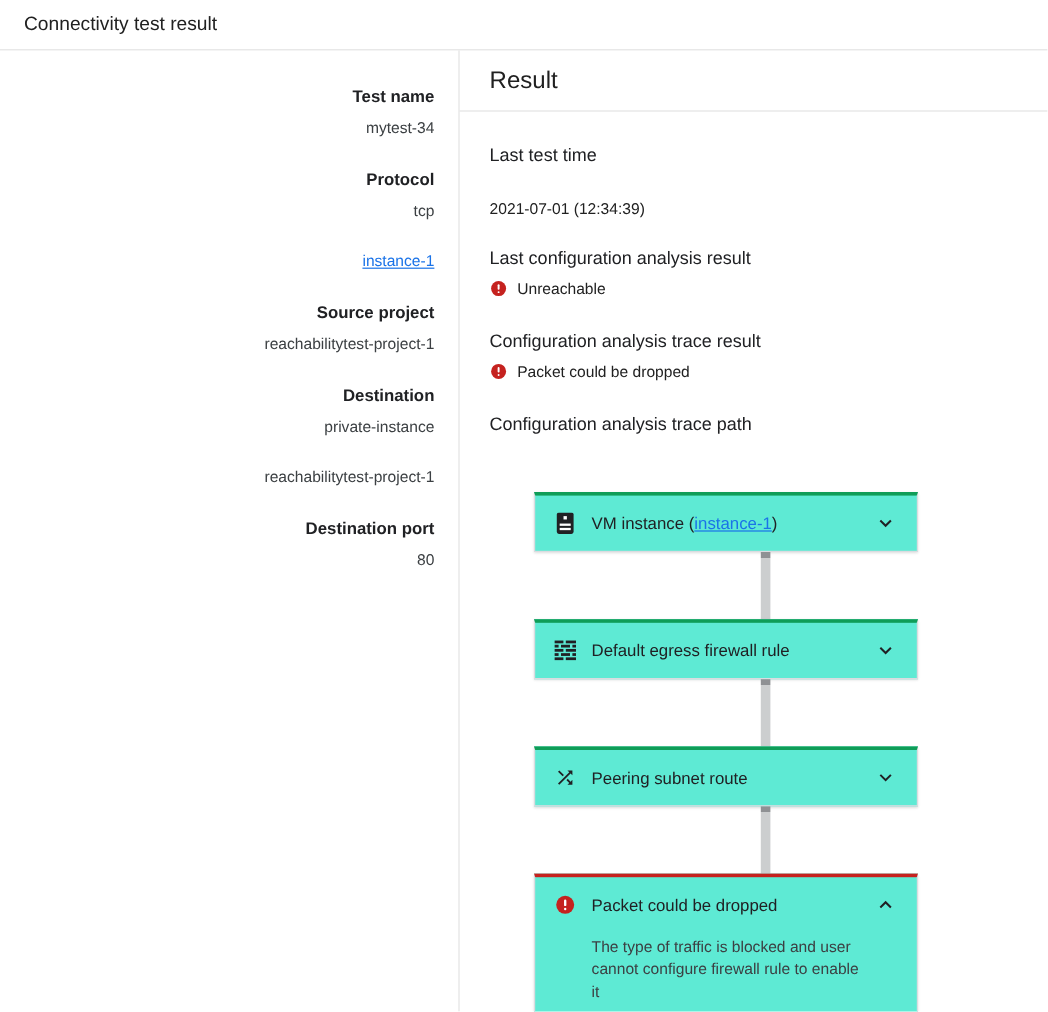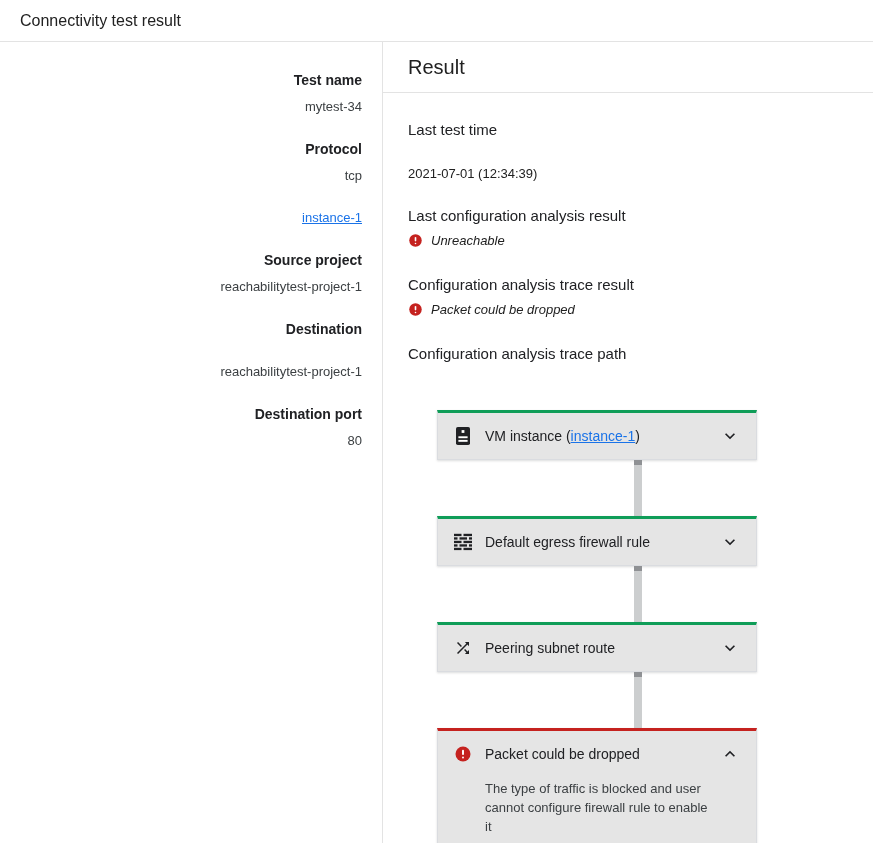--- a/index.html
+++ b/index.html
@@ -27,28 +27,29 @@
   .result-header{
     height:51px;box-sizing:border-box;border-bottom:1px solid #e3e3e3;
     display:flex;align-items:center;padding:0 25px;
   }
   .result-title{font-size:20px;font-weight:400;color:#212121;}
   .result-body{padding:28px 0 0 25px;}
   .section-label{font-size:15px;color:#202124;}
   .lbl-1{margin-bottom:10px;}
   .val-1{font-size:13px;color:#212121;margin-bottom:26px;margin-top:28px;}
   .lbl-2{margin-bottom:9px;}
-  .status-row{display:flex;align-items:flex-end;margin-bottom:28px;font-style:italic;}
+  .status-row{display:flex;align-items:flex-end;margin-bottom:28px;}
   .status-row .err-sm{width:15px;height:15px;flex:none;margin-right:8px;display:block;}
   .status-text{font-size:13px;color:#212121;}
   .trace-path{width:401px;margin:48px 0 0 29px;}
   .trace-card{
-    box-sizing:border-box;width:320px;background:#e5e5e5;
+    box-sizing:border-box;width:320px;background:#5eead4;
     border:1px solid #dadce0;border-top:3px solid #0f9d58;
     box-shadow:0 1px 2px rgba(60,64,67,.18);
+    margin-left:8px;
   }
   .trace-card.error{border-top-color:#c5221f;}
   .card-row{height:46px;display:flex;align-items:center;padding:0 16px;cursor:pointer;}
   .card-icon{width:18px;height:18px;flex:none;margin-right:13px;display:block;}
   .card-icon svg{display:block;width:18px;height:18px;}
   .card-title{font-size:14px;color:#202124;white-space:nowrap;}
   .chevron{margin-left:auto;width:20px;height:20px;flex:none;display:block;cursor:pointer;}
   .chevron svg{display:block;width:20px;height:20px;}
   .connector{
     width:8px;height:56px;margin:0 auto;
@@ -80,20 +81,21 @@
       <div class="field-value">
         <a class="link" href="#">instance-1</a>
       </div>
     </div>
     <div class="field">
       <div class="field-label">Source project</div>
       <div class="field-value">reachabilitytest-project-1</div>
     </div>
     <div class="field">
       <div class="field-label">Destination</div>
+      <div class="field-value">private-instance</div>
     </div>
     <div class="field">
       <div class="field-value">reachabilitytest-project-1</div>
     </div>
     <div class="field">
       <div class="field-label">Destination port</div>
       <div class="field-value">80</div>
     </div>
   </aside>
 

